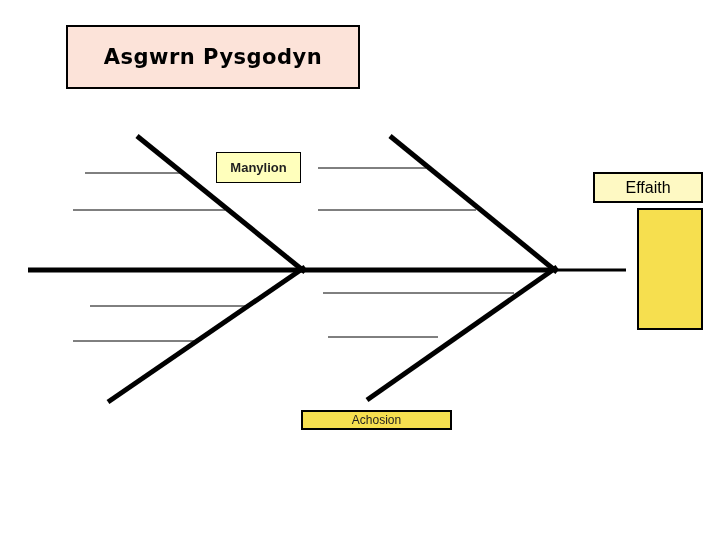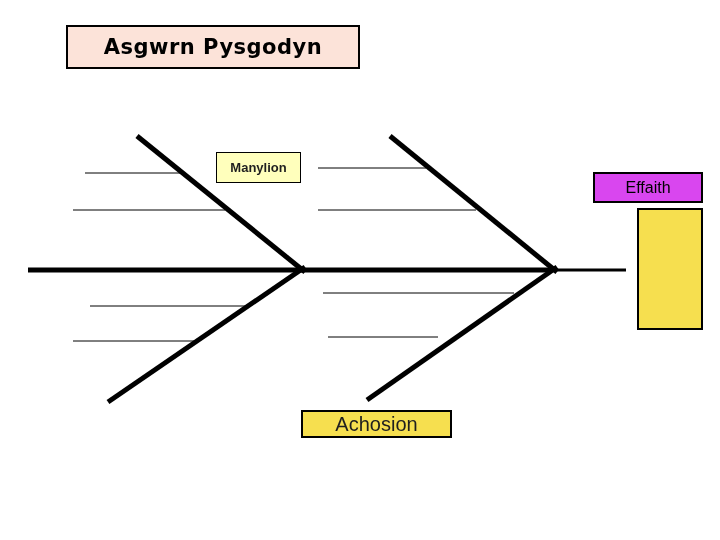--- a/index.html
+++ b/index.html
@@ -30,21 +30,21 @@
     display: flex;
     align-items: center;
     justify-content: center;
     text-align: center;
     line-height: 1;
   }
   .title-box {
     left: 66px;
     top: 25px;
     width: 294px;
-    height: 44px;
+    height: 64px;
     background: #fce3d9;
     border: 2px solid #000000;
     font-family: "DejaVu Sans", sans-serif;
     font-weight: bold;
     font-size: 21px;
     color: #000000;
     letter-spacing: 0.5px;
   }
   .manylion-box {
     left: 216px;
@@ -55,42 +55,42 @@
     border: 1px solid #000000;
     font-size: 13px;
     color: #1f1f1f;
     font-weight: bold;
   }
   .effaith-box {
     left: 593px;
     top: 172px;
     width: 110px;
     height: 31px;
-    background: #d946ef;
+    background: #fef9c3;
     border: 2px solid #000000;
     font-size: 16px;
     color: #000000;
     justify-content: center;
   }
   .effect-box {
     left: 637px;
     top: 208px;
     width: 66px;
     height: 122px;
     background: #f6df4f;
     border: 2px solid #000000;
   }
   .achosion-box {
     left: 301px;
     top: 410px;
     width: 151px;
-    height: 28px;
+    height: 20px;
     background: #f6df4f;
     border: 2px solid #000000;
-    font-size: 20px;
+    font-size: 12px;
     color: #1f1f1f;
   }
 </style>
 </head>
 <body>
 
 <div class="slide">
 
   <svg class="skeleton" width="720" height="540" viewBox="0 0 720 540">
       <line x1="28" y1="270" x2="551" y2="270" stroke="#000000" stroke-width="5"></line>

